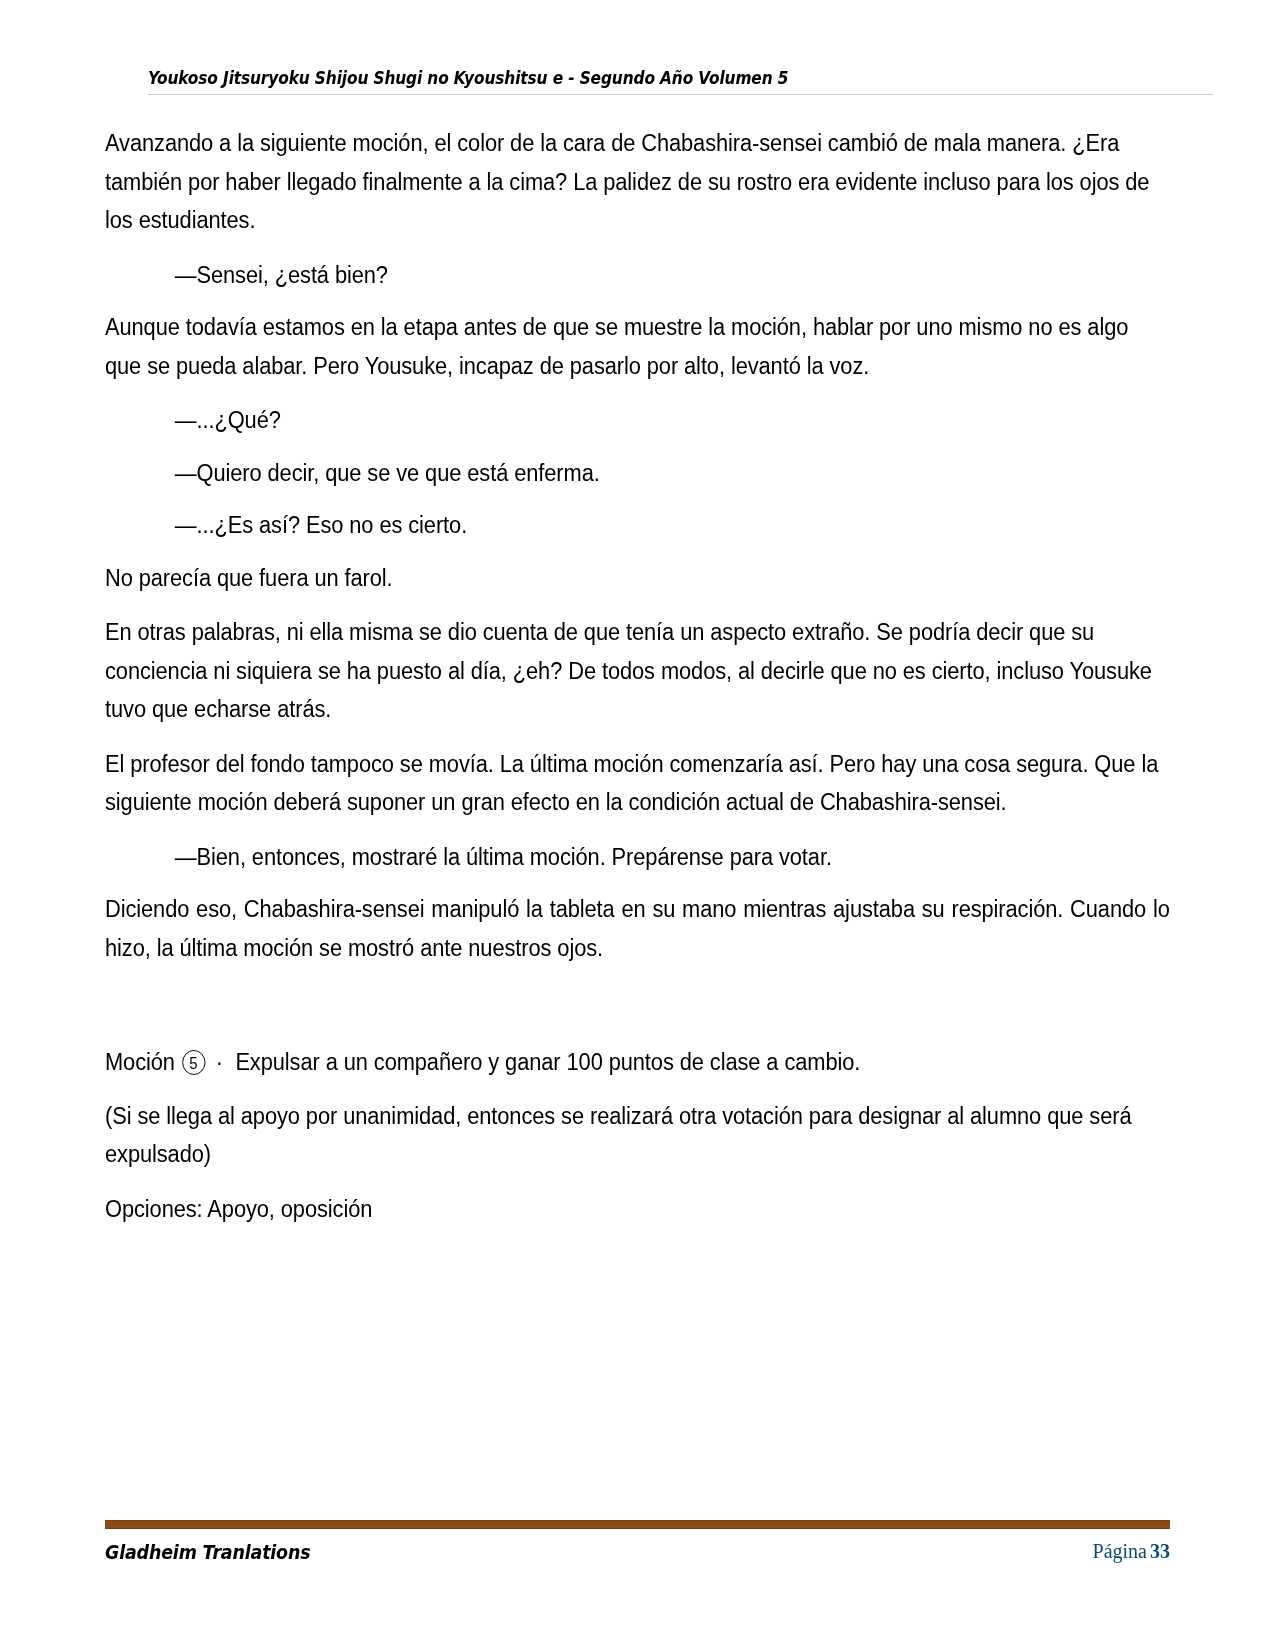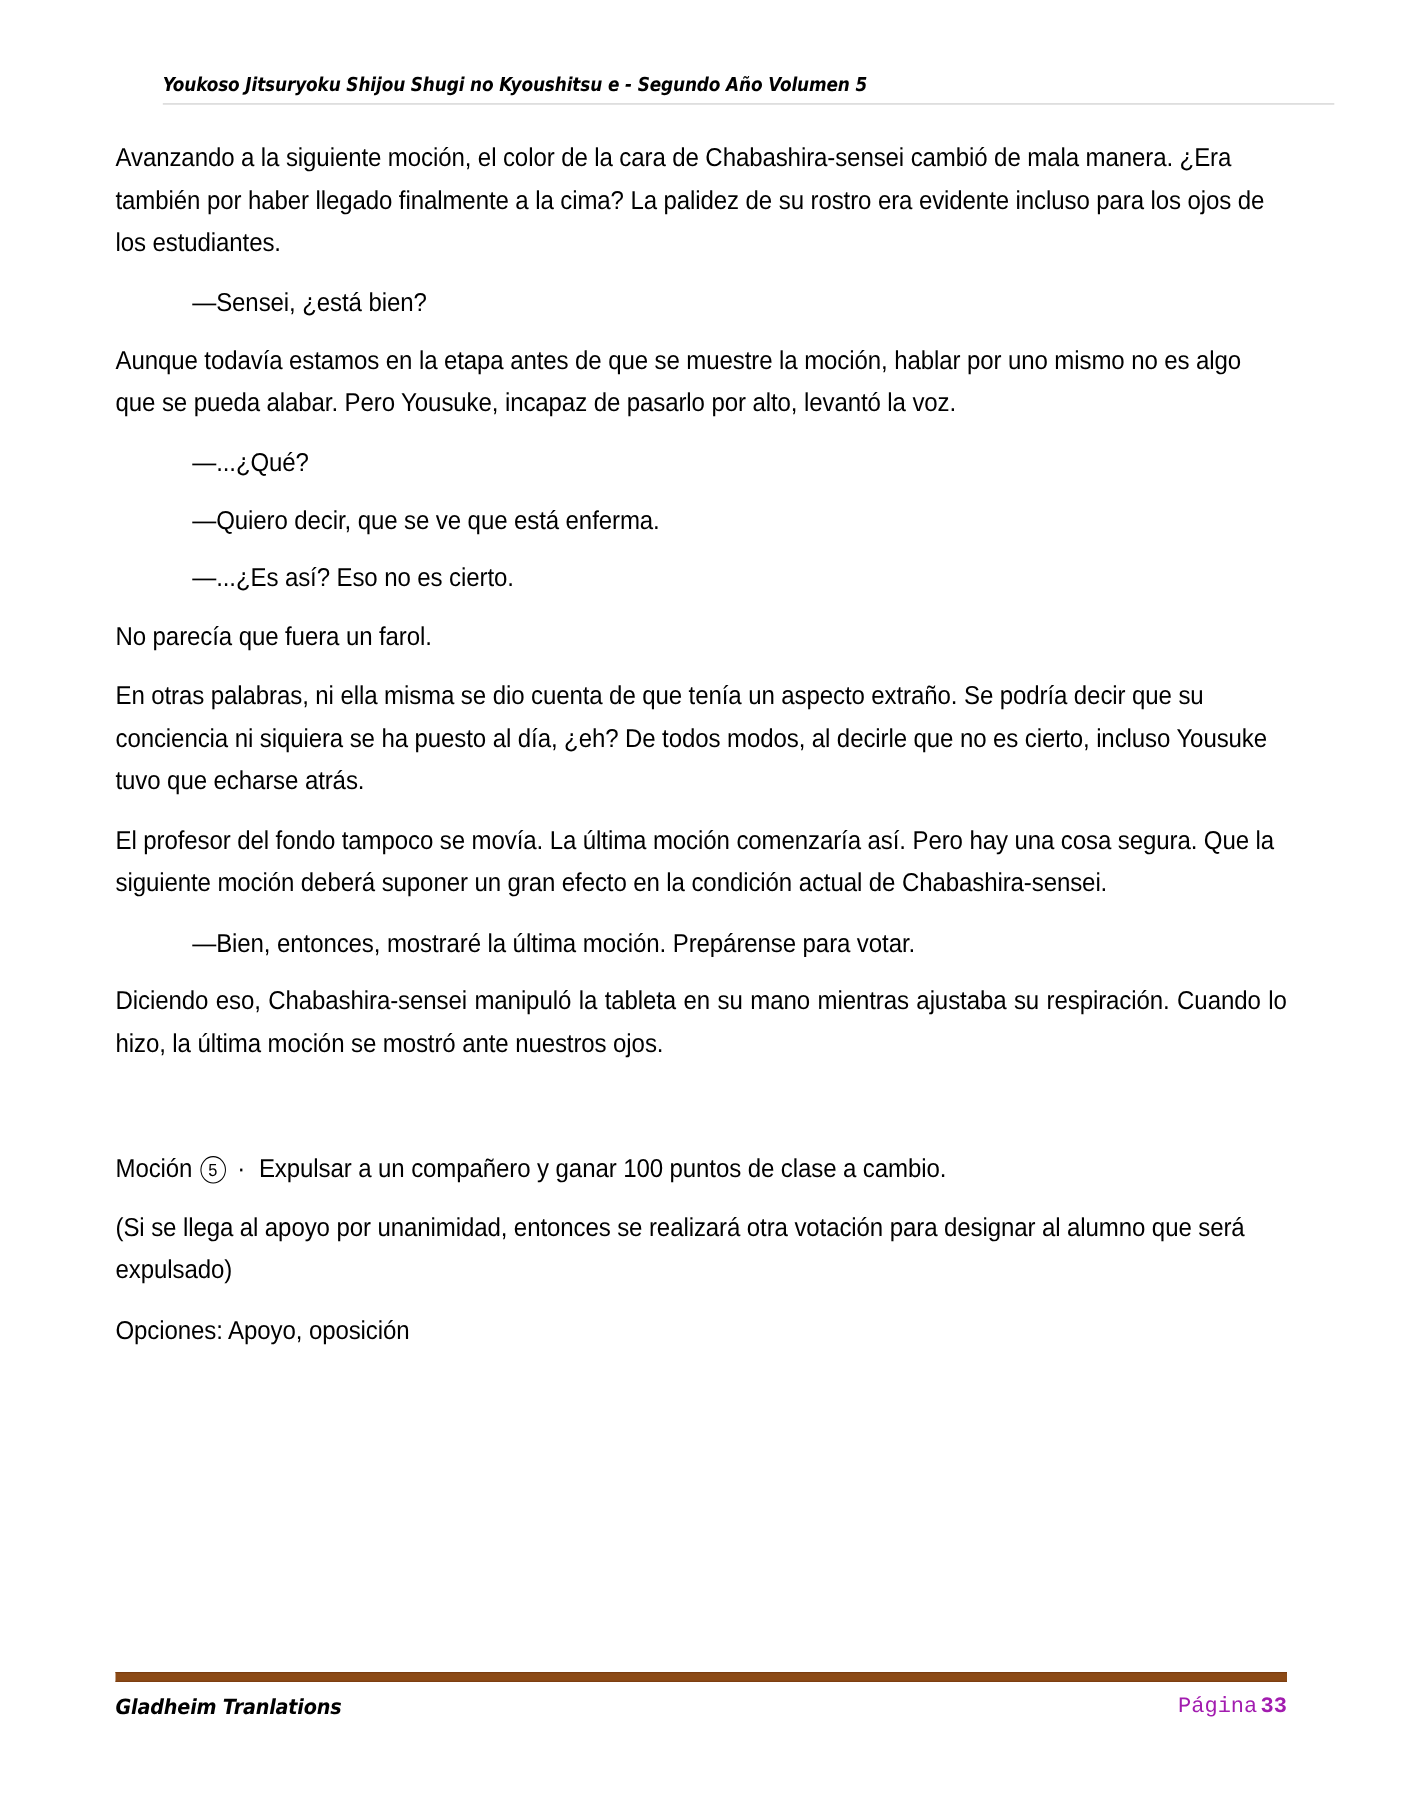--- a/index.html
+++ b/index.html
@@ -137,24 +137,24 @@
     font-family: "DejaVu Sans", sans-serif;
     font-size: 19px;
     font-weight: bold;
     font-style: italic;
     letter-spacing: -0.2px;
     transform: scaleX(0.92);
     transform-origin: left center;
     white-space: nowrap;
   }
   .footer-right {
-    font-family: Liberation Mono, monospace;
+    font-family: Liberation Serif, serif;
     font-size: 20px;
     white-space: nowrap;
-    color: #a21caf;
+    color: #0c4a6e;
   }
   .footer-right .pagenum {
     font-weight: bold;
     padding-left: 3px;
   }
 </style>
 </head>
 <body>
 
 <div class="page">

